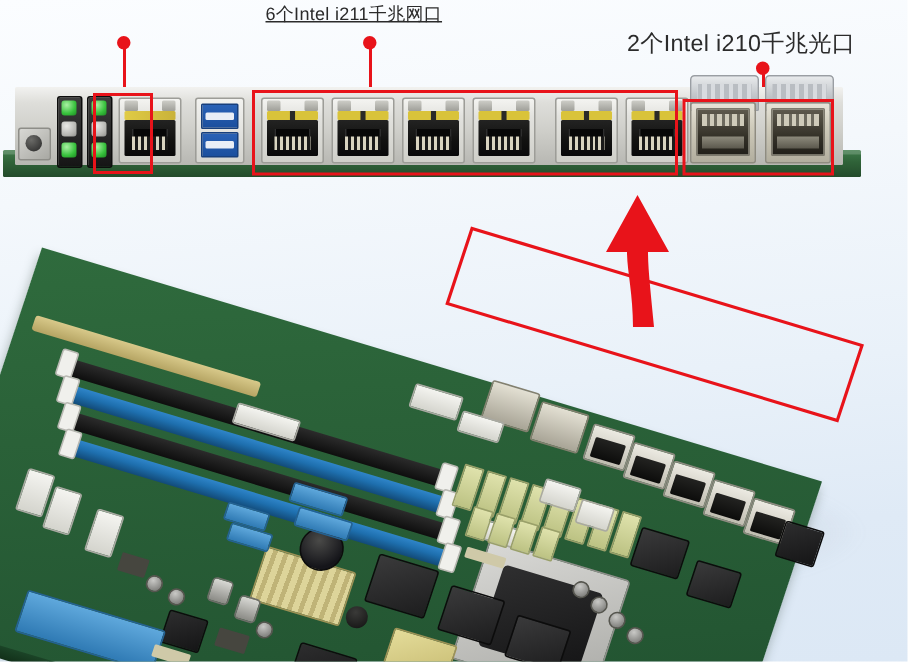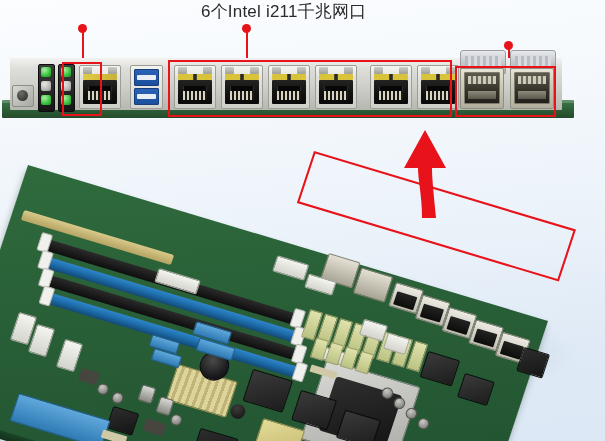--- a/index.html
+++ b/index.html
@@ -10,21 +10,21 @@
     position:relative;
   }
   .stage{position:absolute;inset:0;}
 
   
   .label{
     position:absolute;color:#2b2b2b;white-space:nowrap;
     font-size:15px;letter-spacing:.2px;line-height:1;
   }
   .lbl-console{left:52px;top:5px;font-size:15.5px;}
-  .lbl-i211{left:201px;top:3px;font-size:17px;}
+  .lbl-i211{left:177px;top:3px;font-size:12px;text-decoration:underline;}
   .lbl-i210{left:418px;top:22px;font-size:15.5px;}
 
   
   .leader{position:absolute;background:#e8131a;width:2px;}
   .dot{position:absolute;width:9px;height:9px;border-radius:50%;background:#e8131a;}
 
   
   .rbox{position:absolute;border:2px solid #e8131a;box-sizing:border-box;}
 
   
@@ -267,20 +267,21 @@
 
   
   .arrow-wrap{position:absolute;left:392px;top:118px;width:90px;height:100px;}
 </style>
 </head>
 <body>
 
 <div class="stage">
 
   <div class="label lbl-i211">6个Intel i211千兆网口</div>
+  <div class="label lbl-i210">2个Intel i210千兆光口</div>
 
   <div class="dot" style="left:78px;top:24px;"></div>
   <div class="leader" style="left:82px;top:31px;height:33px;"></div>
 
   <div class="dot" style="left:242px;top:24px;"></div>
   <div class="leader" style="left:246px;top:31px;height:31px;"></div>
 
   <div class="dot" style="left:504px;top:41px;"></div>
   <div class="leader" style="left:508px;top:48px;height:20px;"></div>
 

